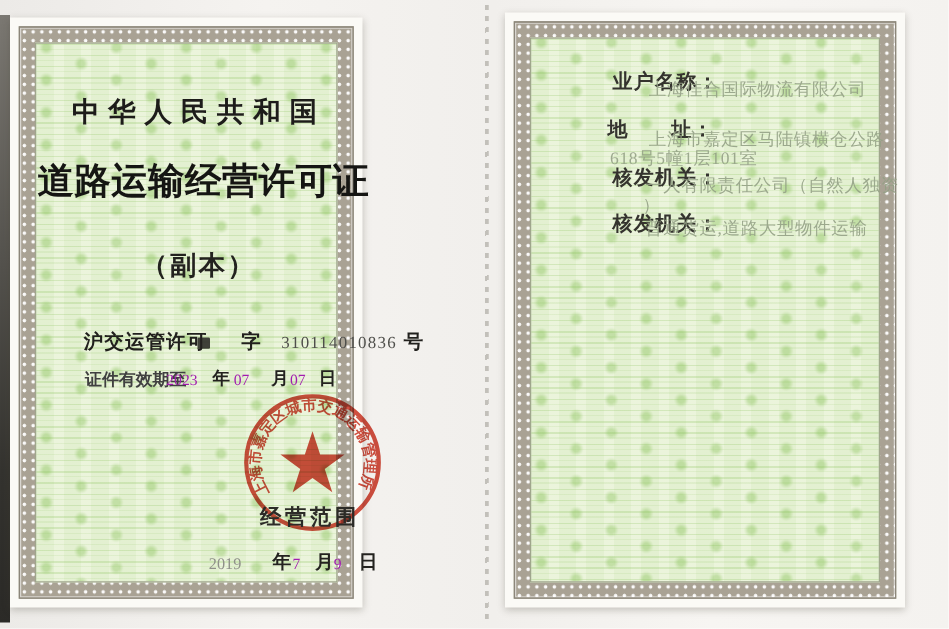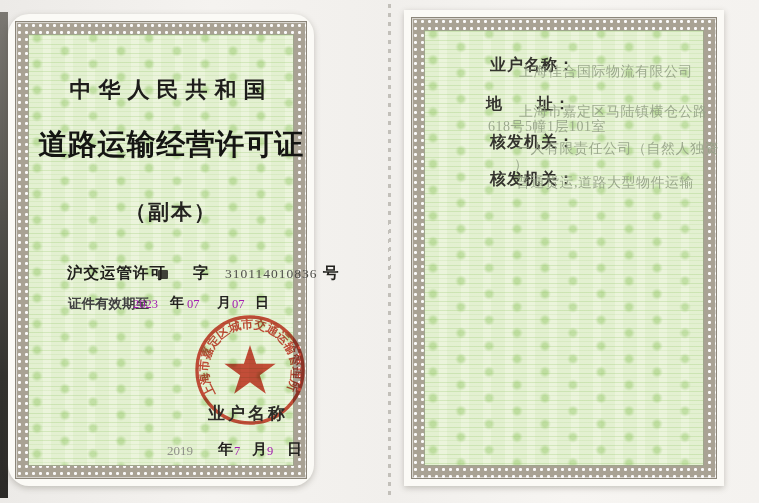--- a/index.html
+++ b/index.html
@@ -4,21 +4,21 @@
 <style>
   html,body{margin:0;padding:0;}
   body{font-family:"Liberation Serif", serif;}
   .scan{position:relative;width:759px;height:503px;overflow:hidden;
         background:linear-gradient(90deg,#eceae7 0%,#f5f3f0 28%,#f1efec 52%,#f7f5f2 75%,#f4f2ef 100%);}
   .spine{position:absolute;left:0;top:12px;width:8px;height:486px;
          background:linear-gradient(180deg,#7b7872 0%,#55534e 40%,#34332f 75%,#2b2a27 100%);}
   .tear{position:absolute;left:388px;top:4px;width:3px;height:492px;opacity:.75;
         background:repeating-linear-gradient(176deg,#b3b0a9 0 4px,transparent 4px 9px);}
   .page{position:absolute;background:#fbfaf6;box-shadow:0 2px 6px rgba(70,64,52,.28);}
-  .page-left{left:8px;top:14px;width:306px;height:472px;border-radius:21px;}
+  .page-left{left:8px;top:14px;width:282px;height:472px;}
   .page-right{left:404px;top:10px;width:320px;height:476px;}
   .band{position:absolute;inset:7px;background-color:#a9a294;border:1px solid #8c867a;
         background-image:radial-gradient(circle,rgba(255,255,255,.95) 1.3px,transparent 1.7px);
         background-size:7px 7px;box-shadow:inset 0 0 0 1px rgba(255,255,255,.55);}
   .field{position:absolute;inset:20px;border:1px solid #9fa68c;background-color:#edf5de;
         background-image:
           radial-gradient(circle,rgba(139,195,92,.42) 2.5px,rgba(139,195,92,.16) 4.5px,rgba(139,195,92,0) 6px),
           radial-gradient(circle,rgba(139,195,92,.42) 2.5px,rgba(139,195,92,.16) 4.5px,rgba(139,195,92,0) 6px),
           repeating-linear-gradient(180deg,rgba(139,195,92,.26) 0 1px,rgba(139,195,92,0) 1px 4px,rgba(139,195,92,.13) 4px 5px,rgba(139,195,92,0) 5px 9px),
           repeating-linear-gradient(90deg,rgba(139,195,92,.10) 0 14px,rgba(139,195,92,.02) 14px 22px);
@@ -76,21 +76,21 @@
       <defs>
         <path id="stamp-arc" d="M 23.6,82.1 A 42,42 0 1 1 92.4,82.1" fill="none"></path>
       </defs>
       <circle cx="58" cy="58" r="53" fill="none" stroke="#cf4130" stroke-width="3.4"></circle>
       <text font-size="12" fill="#cf4130" font-weight="bold" font-family="'Liberation Sans',sans-serif">
         <textPath href="#stamp-arc" textLength="178">上海市嘉定区城市交通运输管理所</textPath>
       </text>
       <polygon fill="#cf4130" transform="translate(58,60) scale(0.9)" points="0,-30 6.8,-9.3 28.5,-9.3 10.9,3.6 17.6,24.3 0,11.5 -17.6,24.3 -10.9,3.6 -28.5,-9.3 -6.8,-9.3"></polygon>
     </svg>
 
-    <div class="abs issuer">业户名称</div>
+    <div class="abs issuer">经营范围</div>
 
     <span class="abs" style="left:159px;top:429px;font-size:13px;color:#8f9089;">2019</span>
     <span class="abs dark-unit" style="left:210px;top:426px;">年</span>
     <span class="abs faint-num" style="left:226px;top:430px;">7</span>
     <span class="abs dark-unit" style="left:244px;top:426px;">月</span>
     <span class="abs faint-num" style="left:259px;top:430px;">9</span>
     <span class="abs dark-unit" style="left:279px;top:426px;">日</span>
   </div>
 
   <div class="page page-right">

